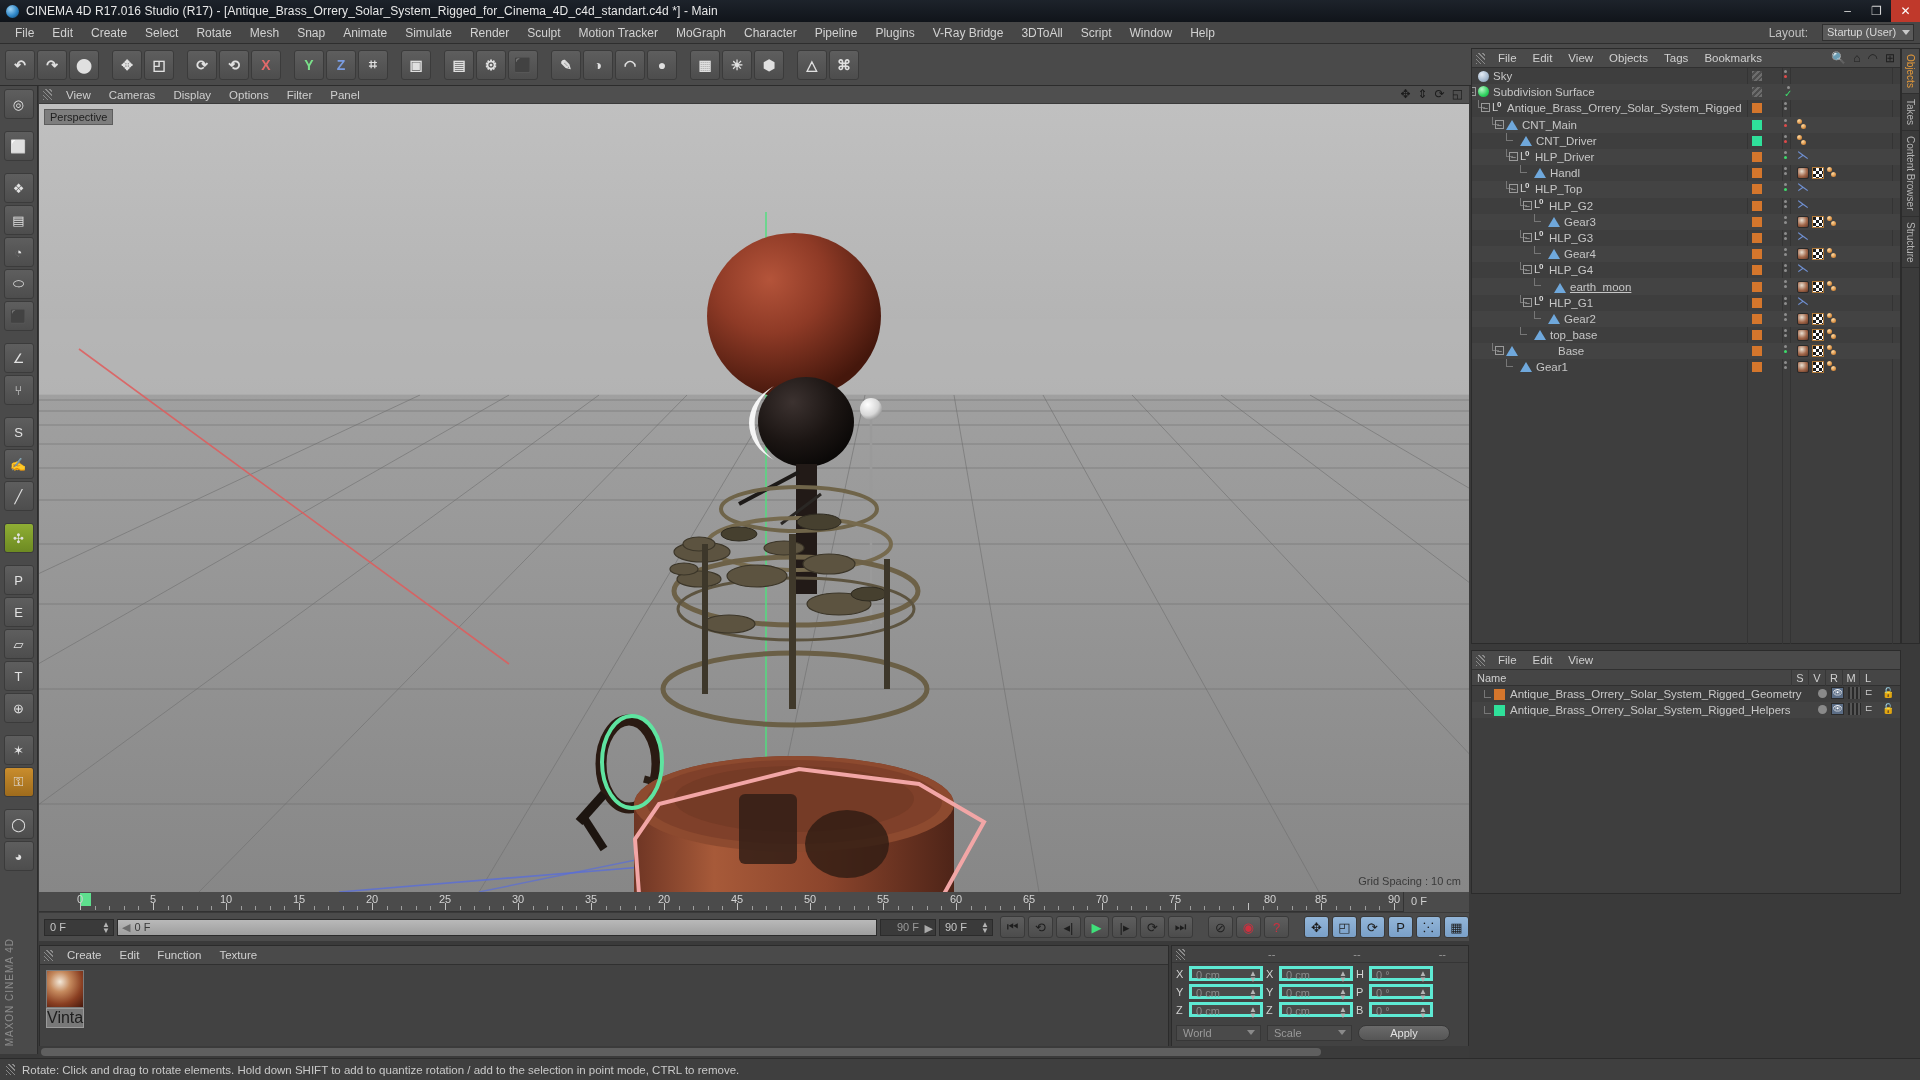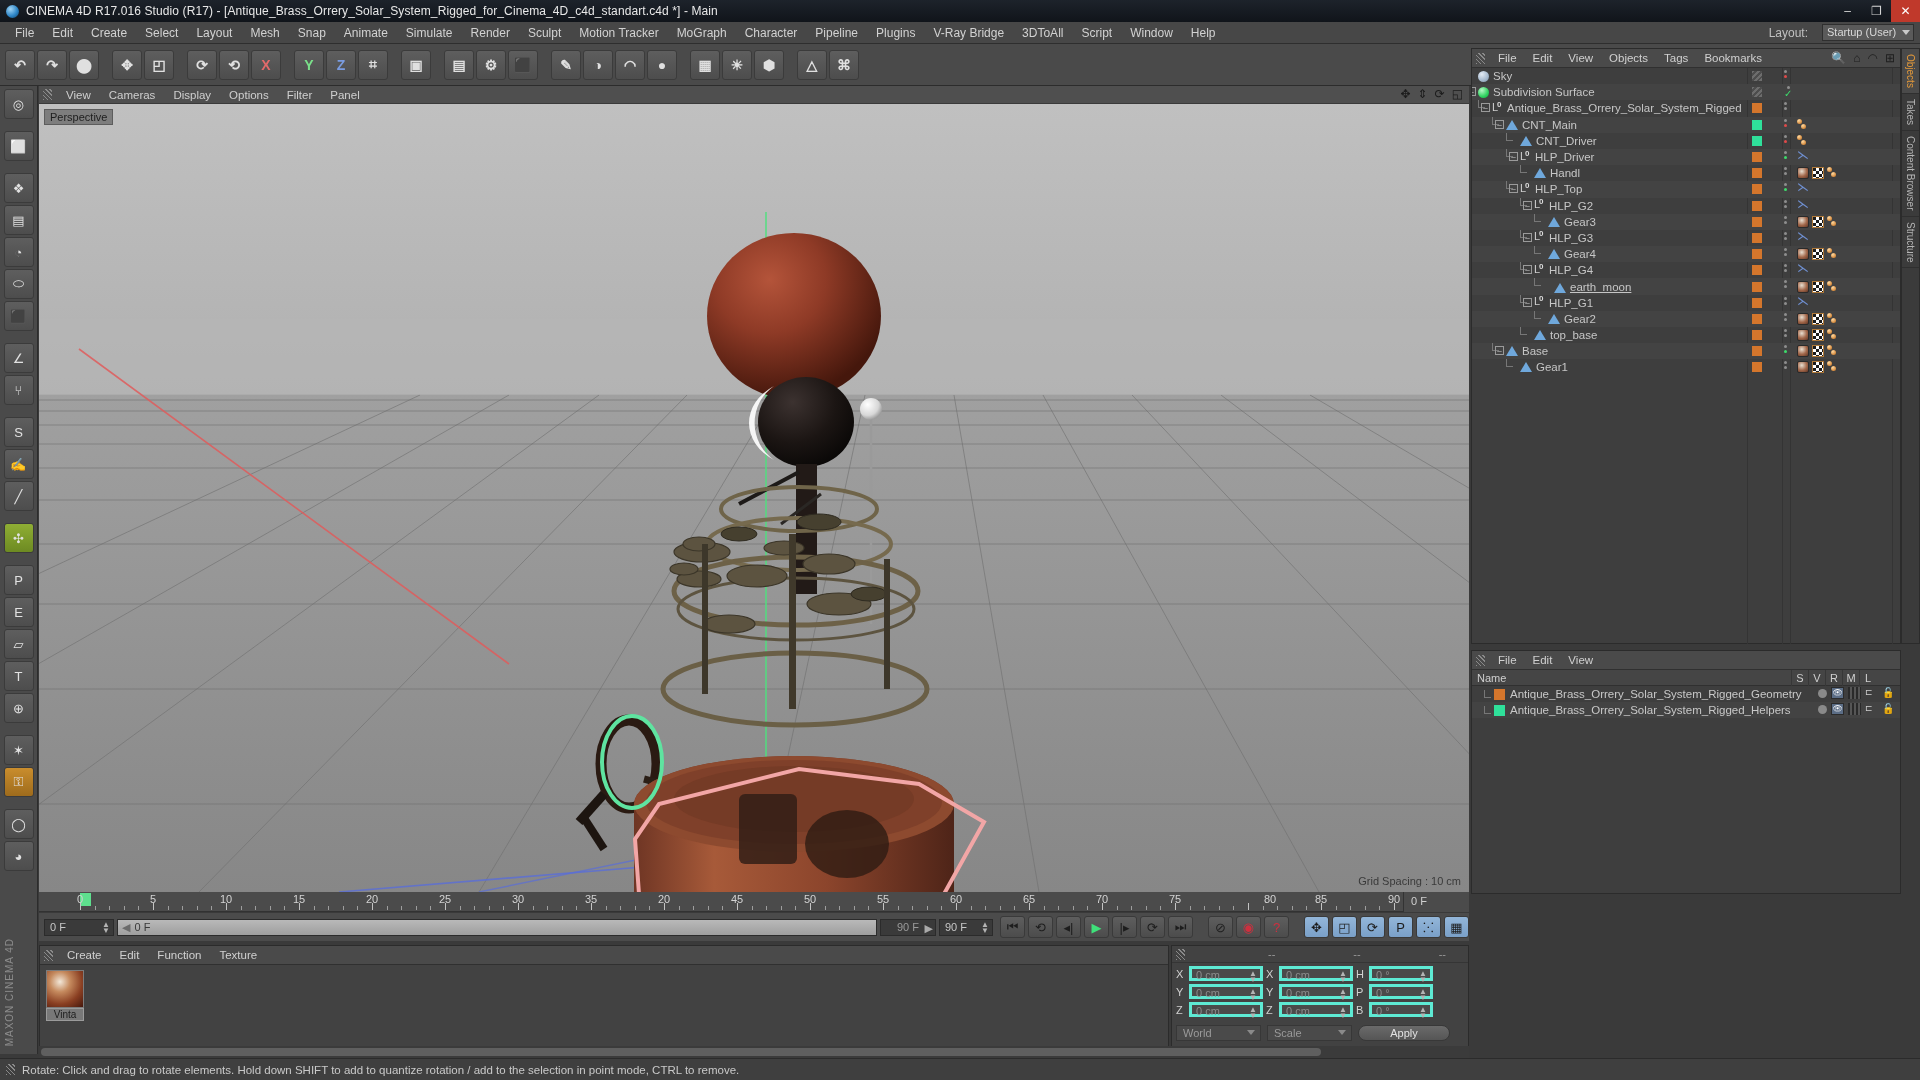--- a/index.html
+++ b/index.html
@@ -179,21 +179,21 @@
   .pbtn.rec { color:#cf2f3e; }
   .pbtn.hl { background:linear-gradient(#93b6d9,#7aa0c8); }
 
   
   .matmgr { position:absolute; top:945px; left:39px; width:1130px; height:110px; background:#424242; border:1px solid #2b2b2b; }
   .mm-head { height:19px; background:#4a4a4a; display:flex; align-items:center; padding-left:4px; border-bottom:1px solid #303030; }
   .mm-body { padding:5px 0 0 6px; }
   .matchip { width:38px; }
   .matball { width:38px; height:38px; border:1px solid #7c7c7c;
     background:radial-gradient(circle at 36% 30%, #f2e7d8 0%, #c58a5e 30%, #8a3f22 65%, #45170c 100%); }
-  .matname { background:#787878; color:#1d1d1d; font-size:10px; text-align:center; width:38px; border:1px solid #9b9b9b; }
+  .matname { background:#787878; color:#1d1d1d; font-size:16px; text-align:center; width:38px; border:1px solid #9b9b9b; }
 
   
   .coords { position:absolute; top:945px; left:1171px; width:298px; height:110px; background:#424242; border:1px solid #2b2b2b; }
   .co-head { height:17px; display:flex; align-items:center; padding-left:4px; border-bottom:1px solid #353535; color:#9a9a9a; font-size:11px; gap:78px; }
   .co-grid { padding:3px 4px; }
   .co-row { display:flex; align-items:center; gap:3px; margin-bottom:3px; }
   .co-lbl { width:10px; color:#d0d0d0; font-size:11px; }
   .co-in { width:74px; height:15px; background:#4a4a4a; border:3px solid #5eead4; color:#8c8c8c; font-size:11px; line-height:13px; padding-left:4px; position:relative; }
   .co-btnrow { display:flex; gap:6px; padding:2px 4px 0 4px; }
   .co-sel { width:85px; height:16px; background:#4a4a4a; border:1px solid #373737; color:#9a9a9a; font-size:11px; line-height:14px; padding-left:6px; position:relative; }
@@ -221,21 +221,21 @@
       <div class="tb-btn close">✕</div>
     </div>
   </div>
 
   <div class="menubar">
     <div id="menu-items" style="display:flex;">
         <div class="menu-item">File</div>
         <div class="menu-item">Edit</div>
         <div class="menu-item">Create</div>
         <div class="menu-item">Select</div>
-        <div class="menu-item">Layout</div>
+        <div class="menu-item">Rotate</div>
         <div class="menu-item">Mesh</div>
         <div class="menu-item">Snap</div>
         <div class="menu-item">Animate</div>
         <div class="menu-item">Simulate</div>
         <div class="menu-item">Render</div>
         <div class="menu-item">Sculpt</div>
         <div class="menu-item">Motion Tracker</div>
         <div class="menu-item">MoGraph</div>
         <div class="menu-item">Character</div>
         <div class="menu-item">Pipeline</div>
@@ -527,21 +527,21 @@
             <span class="sq hatch"></span>
           </span>
           <span class="tagcol dot2" style="left:312px;top:2px;">
             <span class="dt"></span>
             <span class="dt red"></span>
           </span>
           <span class="tagcol" style="left:325px;"></span>
         </div>
         <div class="row alt">
           <span style="position:absolute;left:-5px;top:3px;width:9px;height:9px;border:1px solid #9a9a9a;color:#d0d0d0;font-size:8px;line-height:7px;text-align:center;">–</span>
-          <span style="position:absolute;left:6px;display:flex;align-items:flex-end;">
+          <span style="position:absolute;left:6px;display:flex;align-items:flex-start;">
             <span class="objicon ic-sds"></span>
             <span>Subdivision Surface</span>
           </span>
           <span class="tagcol" style="left:280px;">
             <span class="sq hatch"></span>
           </span>
           <span class="tagcol dot2" style="left:312px;top:2px;">
             <span class="dt"></span>
             <span style="color:#3ddc6b;font-size:10px;line-height:6px;">✓</span>
           </span>
@@ -816,21 +816,21 @@
           </span>
           <span class="tagcol" style="left:325px;">
             <span class="tg mat"></span>
             <span class="tg uv"></span>
             <span class="tg beads"></span>
           </span>
         </div>
         <div class="row alt">
           <span style="position:absolute;left:20px;top:0;width:7px;height:8px;border-left:1px solid #777;border-bottom:1px solid #777;"></span>
           <span style="position:absolute;left:23px;top:3px;width:9px;height:9px;border:1px solid #9a9a9a;color:#d0d0d0;font-size:8px;line-height:7px;text-align:center;">–</span>
-          <span style="position:absolute;left:34px;display:flex;align-items:center;">
+          <span style="position:absolute;left:34px;display:flex;align-items:center;gap:36px;">
             <span class="ic-poly"></span>
             <span>Base</span>
           </span>
           <span class="tagcol" style="left:280px;">
             <span class="sq or"></span>
           </span>
           <span class="tagcol dot2" style="left:312px;top:2px;">
             <span class="dt"></span>
             <span class="dt green"></span>
           </span>

